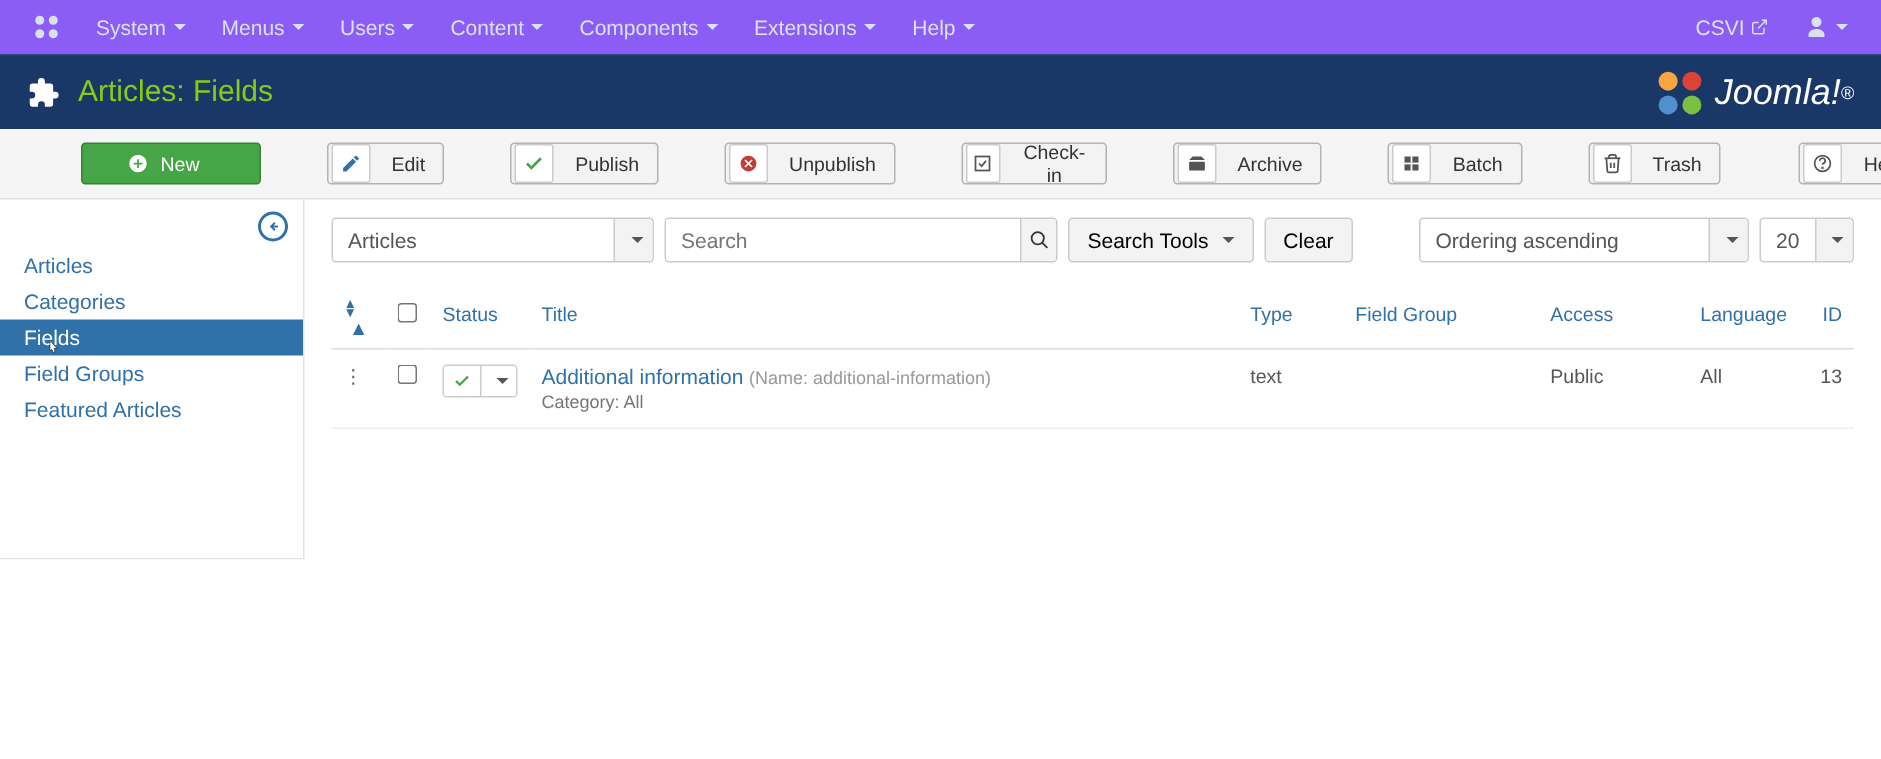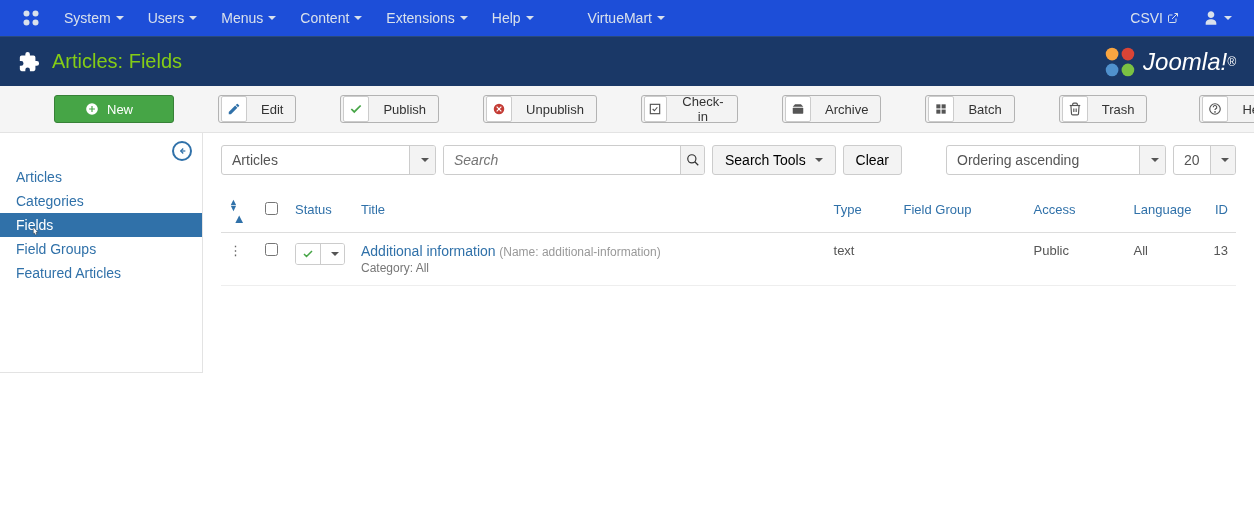--- a/index.html
+++ b/index.html
@@ -1,20 +1,20 @@
 <!DOCTYPE html>
 <html><head>
 <meta charset="utf-8">
 <style>
 * { box-sizing: border-box; margin: 0; padding: 0; }
 body { font-family: -apple-system, BlinkMacSystemFont, "Segoe UI", Helvetica, Arial, sans-serif; font-size: 13px; color: #555; background: #fff; }
 a { color: #3071a9; text-decoration: none; }
 
 
-.topnav { background: #1d4ed8; color: #fff; height: 36px; display: flex; align-items: center; padding: 0 10px; }
+.topnav { background: #8b5cf6; color: #fff; height: 36px; display: flex; align-items: center; padding: 0 10px; }
 .topnav .nav-left { display: flex; align-items: center; }
 .topnav .nav-right { margin-left: auto; display: flex; align-items: center; }
 .topnav .nav-item { padding: 0 12px; height: 36px; display: flex; align-items: center; cursor: pointer; color: #d9e1ec; font-size: 14px; }
 .caret { margin-left: 5px; width: 0; height: 0; border-left: 4px solid transparent; border-right: 4px solid transparent; border-top: 4px solid currentColor; display: inline-block; }
 .joomla-icon { width: 18px; height: 18px; display: inline-block; }
 .ext-icon { margin-left: 4px; }
 
 
 .header { background: #1a3867; border-top: 1px solid #2a4a7a; height: 50px; display: flex; align-items: center; padding: 0 18px; }
 .header .title { color: #84cc16; font-size: 20px; font-weight: 400; display: flex; align-items: center; }
@@ -36,21 +36,21 @@
 .sidebar .collapse-btn { width: 20px; height: 20px; border: 2px solid #3071a9; border-radius: 50%; display: inline-flex; align-items: center; justify-content: center; color: #3071a9; cursor: pointer; }
 .sidebar ul { list-style: none; }
 .sidebar li { padding: 4px 16px; font-size: 14px; color: #3071a9; cursor: pointer; }
 .sidebar li.active { background: #3071a9; color: #fff; }
 .cursor-hand { position: absolute; width: 16px; height: 16px; fill: #fff; stroke: #000; stroke-width: 0.5; }
 
 .content { flex: 1; padding: 12px 18px; }
 .filter-row { display: flex; gap: 7px; margin-bottom: 12px; align-items: center; }
 .input-group { display: flex; border: 1px solid #ccc; border-radius: 3px; overflow: hidden; background: #fff; height: 30px; }
 .input-group .input-main { padding: 0 10px; display: flex; align-items: center; font-size: 14px; color: #555; flex: 1; }
-.input-group input { border: none; outline: none; font-size: 14px; width: 100%; height: 100%; padding: 0 10px; font-style: italic; }
+.input-group input { border: none; outline: none; font-size: 14px; width: 100%; height: 100%; padding: 0 10px; }
 .input-group .input-addon { border-left: 1px solid #ccc; width: 26px; display: flex; align-items: center; justify-content: center; background: #f3f3f3; cursor: pointer; }
 .btn-plain { border: 1px solid #ccc; border-radius: 3px; height: 30px; padding: 0 12px; background: #f3f3f3; display: inline-flex; align-items: center; font-size: 14px; cursor: pointer; }
 
 
 table.list { width: 100%; border-collapse: collapse; }
 table.list th { text-align: left; font-weight: 400; padding: 6px 8px; border-bottom: 1px solid #ddd; color: #3071a9; font-size: 13px; }
 table.list th.sort { cursor: pointer; }
 table.list td { padding: 10px 8px; border-bottom: 1px solid #eee; vertical-align: top; font-size: 13px; }
 .order-col { width: 36px; }
 .check-col { width: 30px; }
@@ -74,44 +74,44 @@
           <circle cx="18" cy="6" r="4"></circle>
           <circle cx="6" cy="18" r="4"></circle>
           <circle cx="18" cy="18" r="4"></circle>
         </svg>
     </div>
     <div class="nav-item">
         <span>System</span>
         <span class="caret"></span>
       </div>
     <div class="nav-item">
+        <span>Menus</span>
+        <span class="caret"></span>
+      </div>
+    <div class="nav-item">
         <span>Users</span>
         <span class="caret"></span>
       </div>
     <div class="nav-item">
-        <span>Menus</span>
-        <span class="caret"></span>
-      </div>
-    <div class="nav-item">
         <span>Content</span>
         <span class="caret"></span>
       </div>
     <div class="nav-item">
+        <span>Components</span>
+        <span class="caret"></span>
+      </div>
+    <div class="nav-item">
         <span>Extensions</span>
         <span class="caret"></span>
       </div>
     <div class="nav-item">
         <span>Help</span>
         <span class="caret"></span>
       </div>
     <div style="width:30px"></div>
-    <div class="nav-item">
-        <span>VirtueMart</span>
-        <span class="caret"></span>
-      </div>
   </div>
   <div class="nav-right">
     <div class="nav-item">
       <span>CSVI</span>
       <svg class="ext-icon" width="12" height="12" viewBox="0 0 24 24" fill="none" stroke="currentColor" stroke-width="2">
           <path d="M18 13v6a2 2 0 0 1-2 2H5a2 2 0 0 1-2-2V8a2 2 0 0 1 2-2h6"></path>
           <polyline points="15 3 21 3 21 9"></polyline>
           <line x1="10" y1="14" x2="21" y2="3"></line>
         </svg>
     </div>

